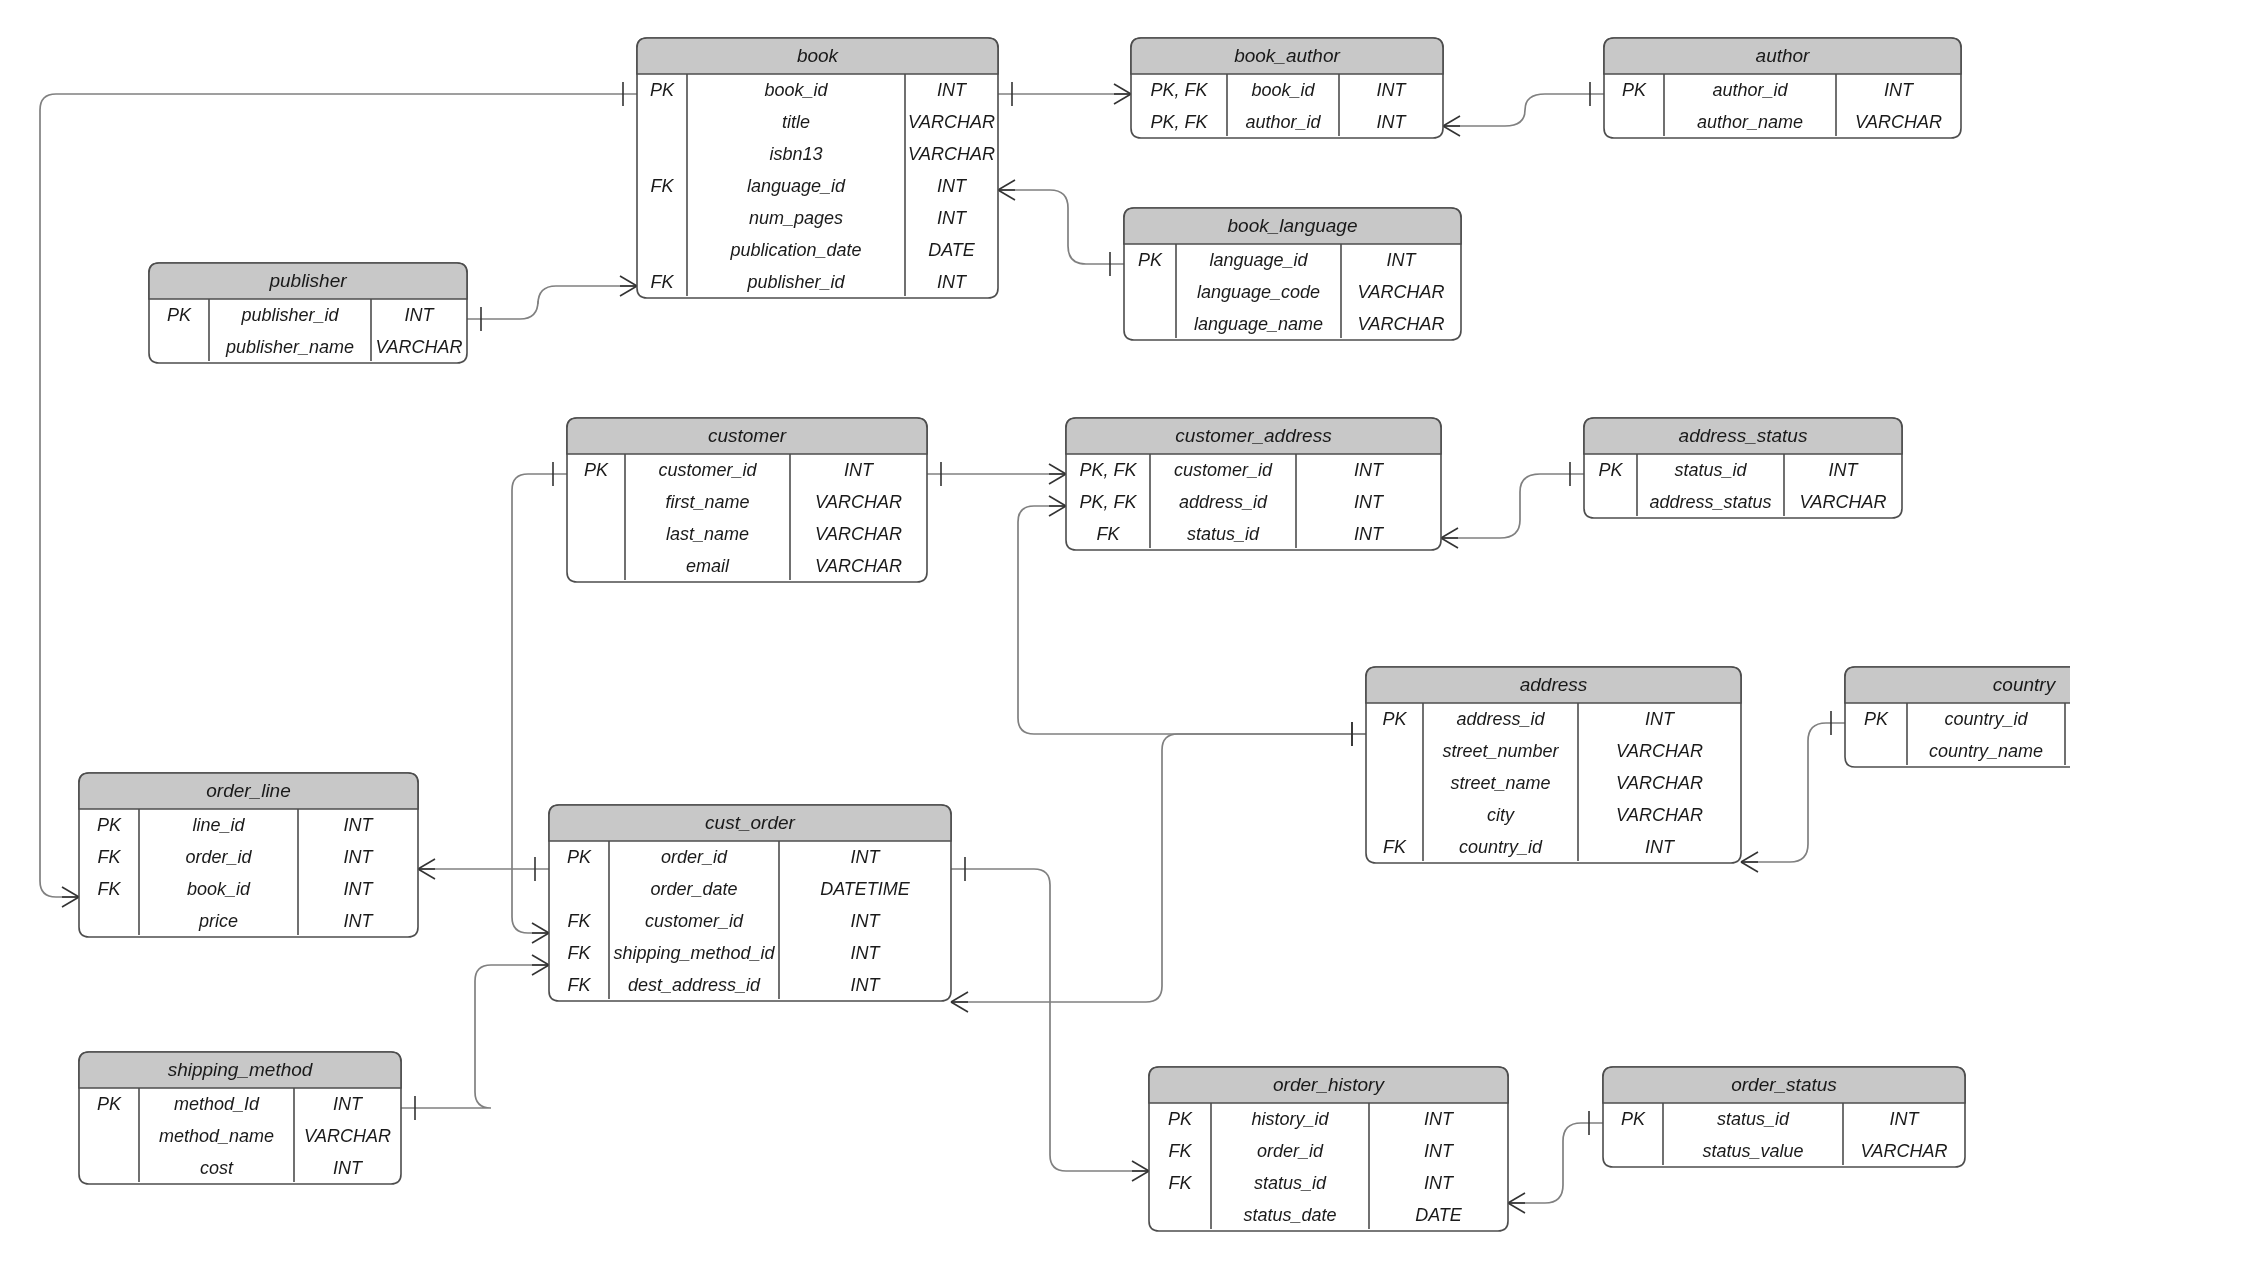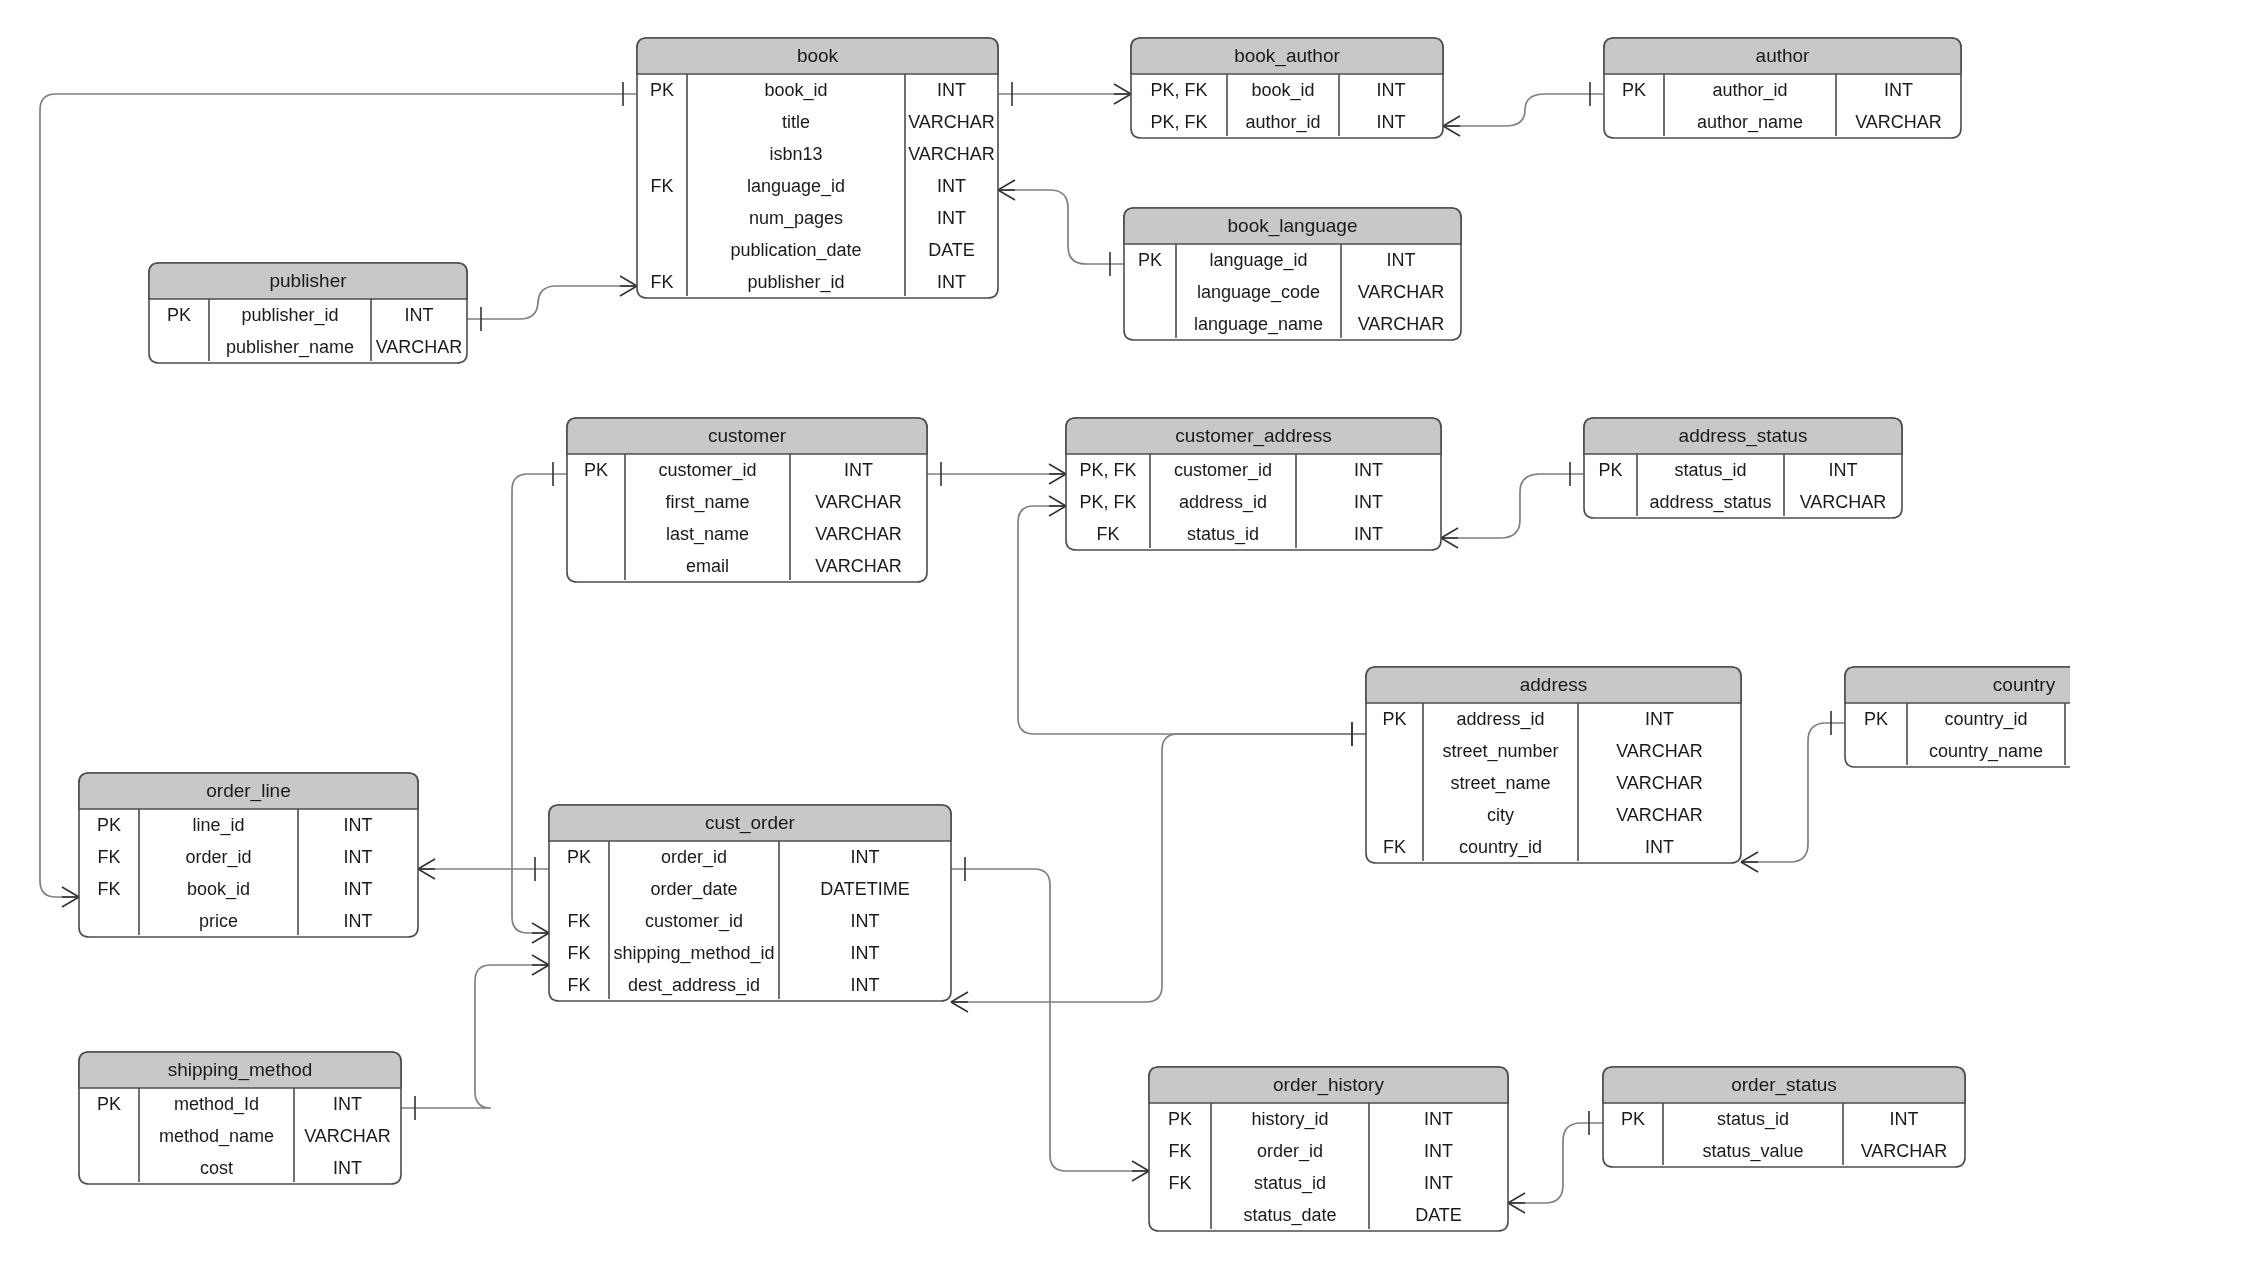--- a/index.html
+++ b/index.html
@@ -1,17 +1,17 @@
 <!DOCTYPE html>
 <html><head>
 <meta charset="utf-8">
 <style>
   html,body{margin:0;padding:0;background:#ffffff;}
   body{font-family:"Liberation Sans","DejaVu Sans",sans-serif;}
-  #stage{position:relative;width:2070px;height:1278px;background:#ffffff;overflow:hidden;}
+  #stage{position:relative;width:2070px;height:1278px;background:#ffffff;overflow:hidden;font-style:italic;}
   svg#erd{position:absolute;left:0;top:0;width:2251px;height:1278px;display:block;}
   .tbl-border{fill:#ffffff;stroke:#4d4d4d;stroke-width:1.6;}
   .tbl-header{stroke:#4d4d4d;stroke-width:1.6;}
   .tbl-divider{stroke:#4d4d4d;stroke-width:1.6;}
   .tbl-title{font-size:19px;fill:#1a1a1a;text-anchor:middle;dominant-baseline:middle;}
   .cell-key{font-size:18px;fill:#1a1a1a;text-anchor:middle;dominant-baseline:middle;}
   .cell-name{font-size:18px;fill:#1a1a1a;text-anchor:middle;dominant-baseline:middle;}
   .cell-type{font-size:18px;fill:#1a1a1a;text-anchor:middle;dominant-baseline:middle;}
   .link{fill:none;stroke:#808080;stroke-width:1.7;}
   .marker{fill:none;stroke:#333333;stroke-width:1.6;}

